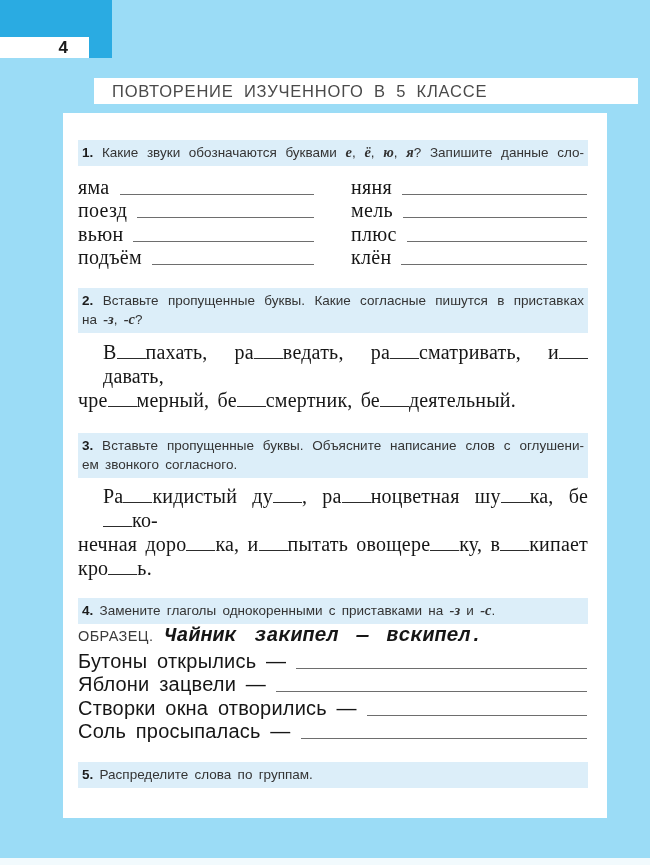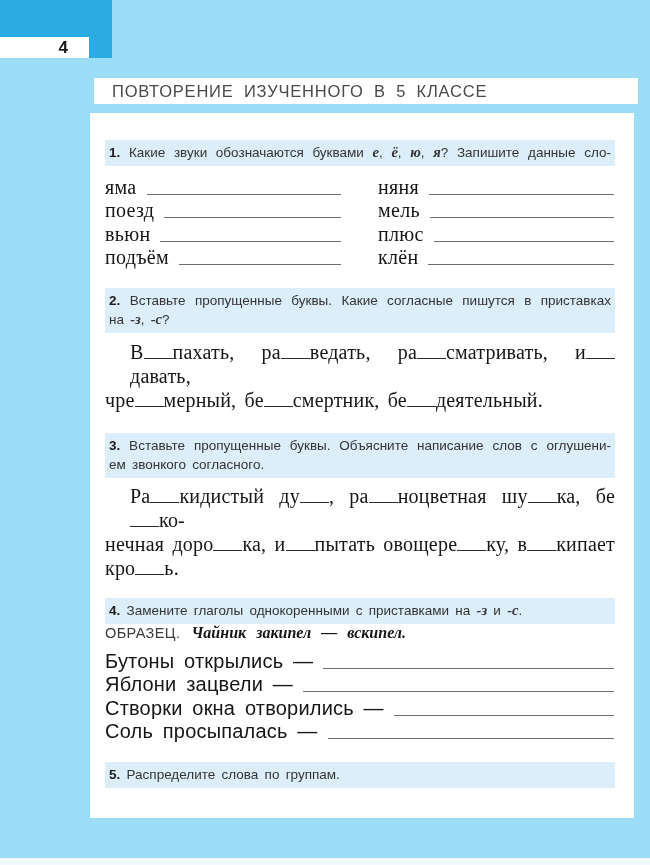--- a/index.html
+++ b/index.html
@@ -21,21 +21,21 @@
     display:flex;align-items:center;justify-content:flex-end;padding-right:21px;box-sizing:border-box;}
   .pagenum{font-weight:bold;font-size:17px;color:#1a1a1a;line-height:1;}
   .pagenum-square{position:absolute;left:89px;top:37px;width:23px;height:21px;background:var(--accent);}
 
   
   .title-band{position:absolute;left:75px;top:78px;width:544px;height:26px;background:#ffffff;
     display:flex;align-items:center;padding-left:18px;box-sizing:border-box;margin-left:19px;}
   .title-text{font-size:16.5px;color:var(--title-col);letter-spacing:0.8px;word-spacing:5px;line-height:1;}
 
   
-  .main{position:absolute;left:90px;top:113px;width:544px;height:705px;background:#ffffff;
+  .main{position:absolute;left:63px;top:113px;width:544px;height:705px;background:#ffffff;
     padding:0 19px 0 15px;box-sizing:border-box;overflow:hidden;}
 
   
   .band{background:var(--band);padding:3px 4px 4px 4px;box-sizing:border-box;}
   .iline{font-size:13.5px;line-height:19px;color:var(--ins-col);word-spacing:2.5px;}
   .iline.just{text-align:justify;text-align-last:justify;}
   .seg-num{font-weight:bold;color:#1c1c1c;}
   .seg-r{}
   .seg-bi{font-family:"Liberation Serif",serif;font-weight:bold;font-style:italic;font-size:14.5px;}
 
@@ -58,21 +58,21 @@
   
   .wordgrid{display:grid;grid-template-columns:1fr 1fr;column-gap:36px;margin-top:8px;}
   .wrow{display:flex;height:23.5px;font-family:"Liberation Serif",serif;font-size:20px;color:var(--body-col);
     letter-spacing:0.3px;text-align:right;}
   .wword{align-self:flex-end;line-height:22px;}
   .wline{flex:1;border-bottom:1.4px solid var(--line-col);margin:0 1px 3px 10px;}
 
   
   .sample{display:flex;align-items:baseline;height:24px;}
   .sample-label{font-size:14.5px;color:#3c3c3c;letter-spacing:0.4px;margin-right:11px;}
-  .sample-text{font-family:Liberation Serif, serif;font-weight:bold;font-style:italic;font-size:16px;
+  .sample-text{font-family:Liberation Mono, monospace;font-weight:bold;font-style:italic;font-size:20px;
     color:var(--body-col);word-spacing:6px;}
   .drow{display:flex;height:23.5px;font-family:Liberation Sans, sans-serif;font-size:20px;color:var(--body-col);
     word-spacing:4px;letter-spacing:0.2px;}
   .dtext{align-self:flex-end;line-height:22px;white-space:nowrap;}
   .fill{flex:1;border-bottom:1.4px solid var(--line-col);margin:0 1px 3px 10px;}
 
   
   .bottom-strip{position:absolute;left:0;bottom:0;width:650px;height:7px;background:#f2fafd;}
 </style>
 </head>

